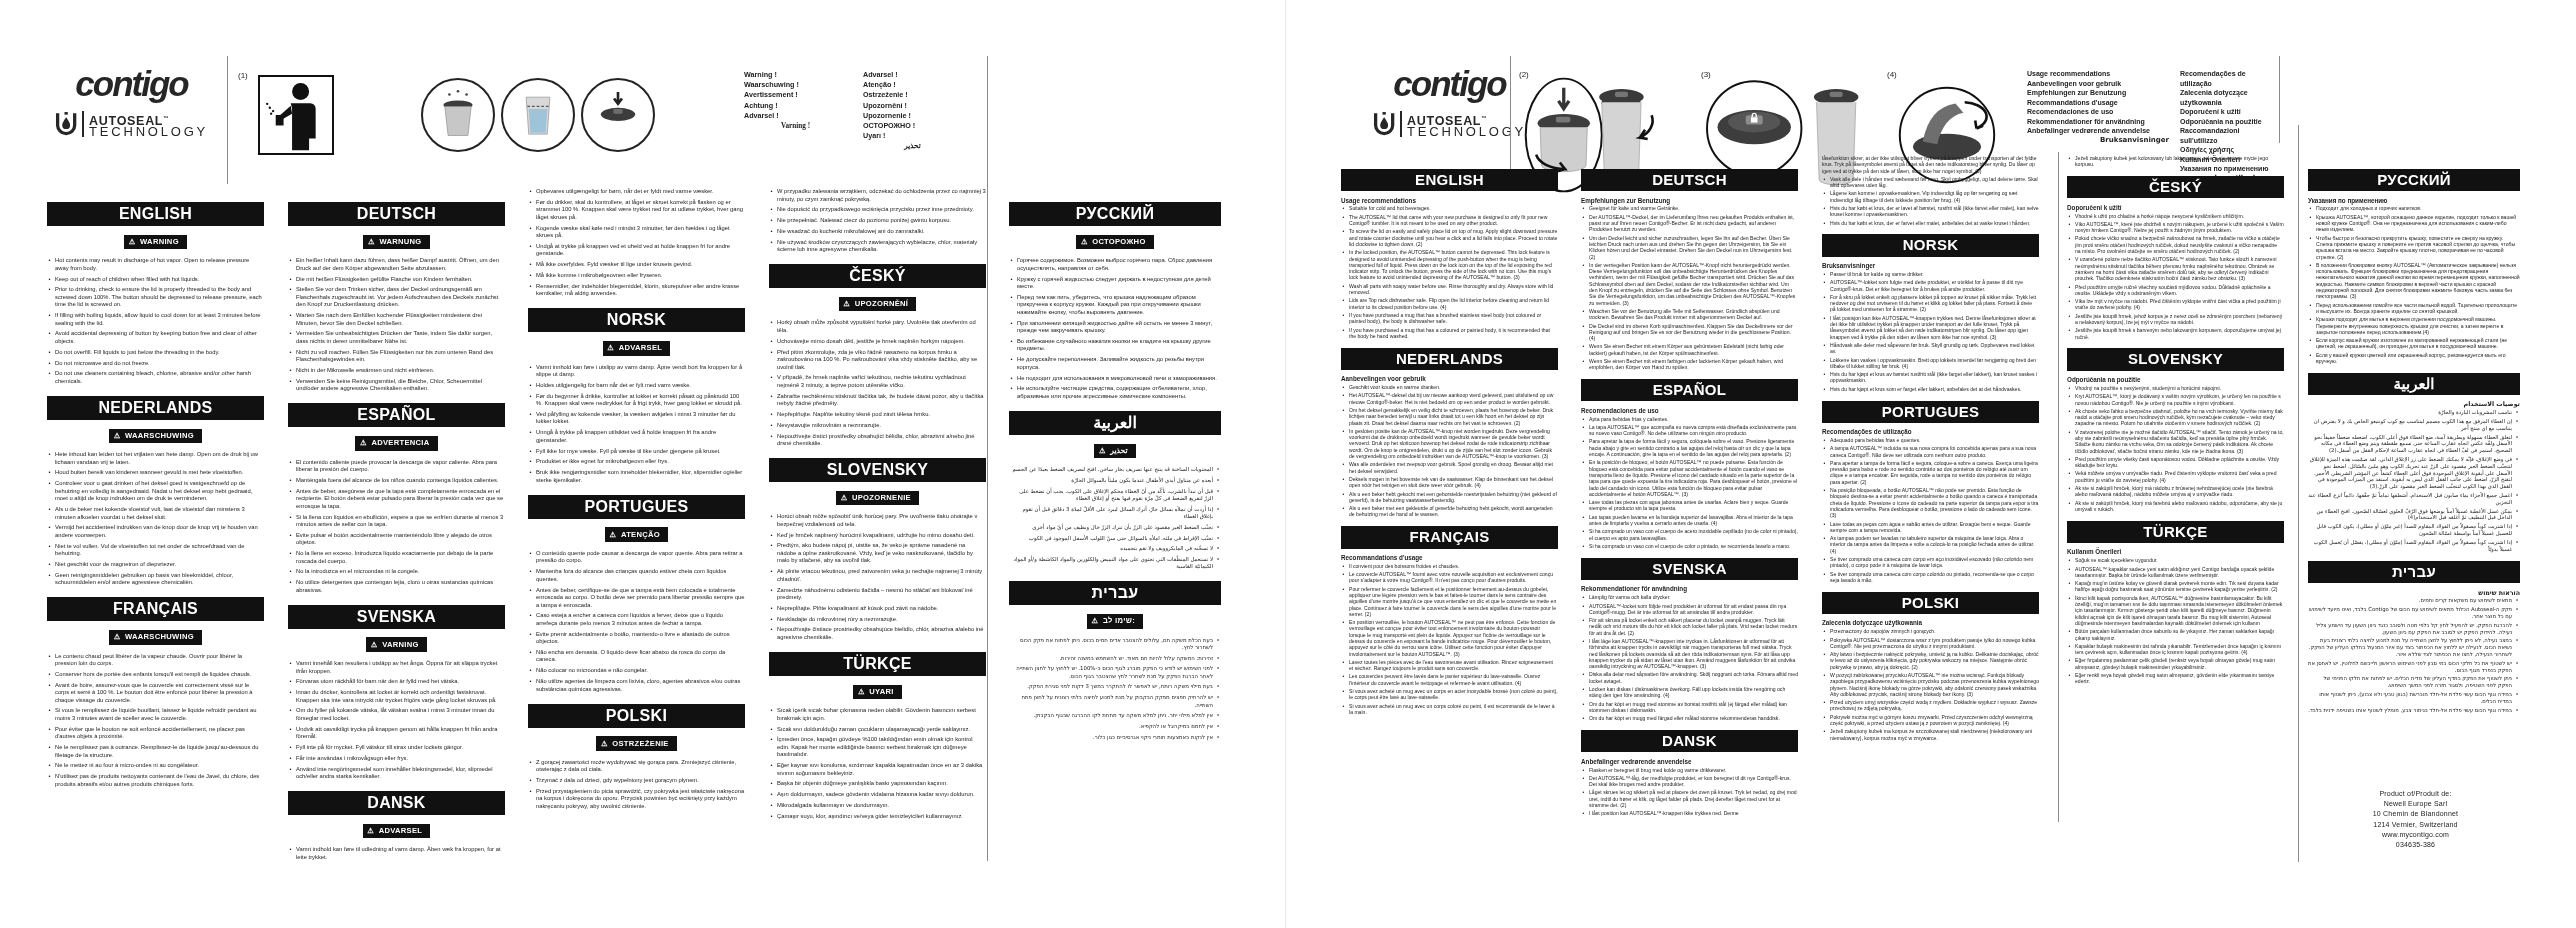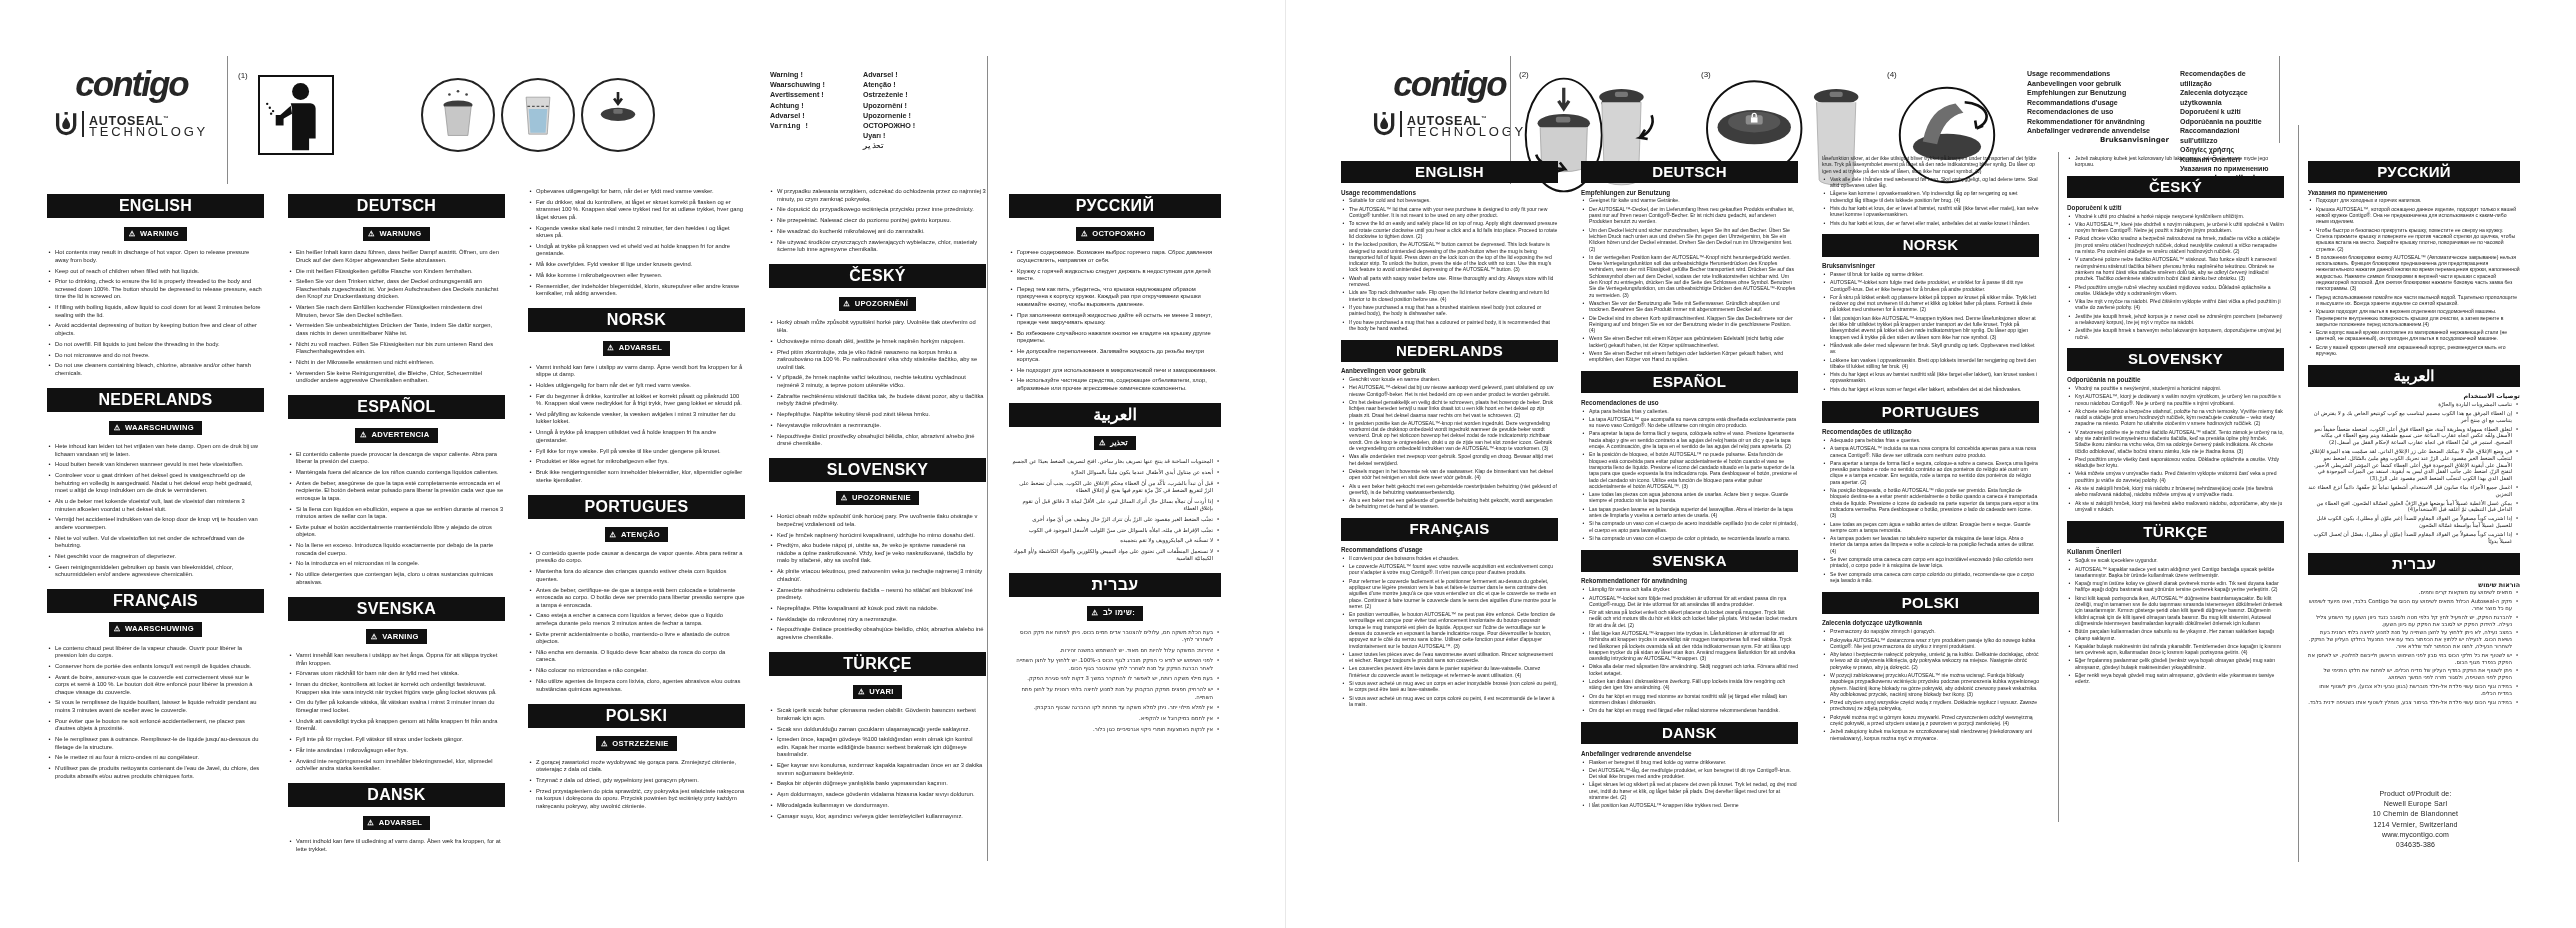--- a/index.html
+++ b/index.html
@@ -24,29 +24,29 @@
   .astech{font-size:13px;letter-spacing:2.8px;line-height:8.5px;}
 
   
   .figlabel{font-size:8px;color:#222;}
   .figbox{border:2px solid #111;background:#fff;}
   .figcircle{border:2px solid #222;border-radius:50%;background:#fff;}
   .mugimg{display:block;}
 
   
   .langlist{font-size:7.2px;font-weight:600;line-height:10.2px;color:#222;}
-  .langlist .list-line:last-child{text-align:left;font-family:Liberation Mono, monospace;}
+  .langlist .list-line:last-child{text-align:center;font-family:Liberation Serif, serif;}
   .uselist{font-size:7px;font-weight:600;line-height:9.5px;color:#222;}
   .uselist .list-line:last-child{text-align:right;font-family:"DejaVu Sans",sans-serif;}
 
   
   .col{position:absolute;width:217px;overflow:hidden;}
   .sec-header{background:#111;color:#fff;text-align:center;font-weight:bold;
     font-size:16px;height:24px;line-height:24px;letter-spacing:0.3px;margin:10.5px 0 8px;}
-  .col .sec-header:first-child{margin-top:6px;}
+  .col .sec-header:first-child{margin-top:14px;}
   .page-right .sec-header{font-size:15px;height:22.3px;line-height:22.3px;margin:8.5px 0 5.3px;}
   .warn-row{margin:1.3px 0 8px;text-align:center;}
   .warn-label{display:inline-block;background:#111;color:#fff;font-weight:bold;
     font-size:7.6px;line-height:8px;padding:3.3px 8px 3.3px 4.6px;letter-spacing:0.3px;}
   .warn-icon{display:inline-block;margin-right:4.6px;font-size:7.2px;position:relative;top:0;}
   .lead{font-weight:bold;font-size:6.3px;line-height:7.6px;margin:0 0 1.3px;}
   .lead.rtl{direction:rtl;text-align:right;font-family:"DejaVu Sans",sans-serif;}
   .bullets{margin:0 0 4px;padding:0 0 0 8px;list-style:none;}
   .page-left .bullets{font-size:5.8px;line-height:7.5px;}
   .page-right .bullets{font-size:5.1px;line-height:6.3px;}
@@ -118,21 +118,21 @@
     </svg>
   </div>
   <div class="abs figcircle" style="left:581px;top:66px;width:70px;height:70px;">
     <svg class="mugimg" width="70" height="70" viewBox="0 0 106 106">
       <ellipse cx="53" cy="52" rx="26" ry="10" fill="#3c3c3c"></ellipse>
       <rect x="46" y="44" width="14" height="7" rx="2" fill="#6d6d6d"></rect>
       <path d="M53 18 v16 M47 28 l6 8 6 -8" stroke="#222" stroke-width="4" fill="none"></path>
     </svg>
   </div>
 
-  <div class="abs langlist" style="left:770px;top:58px;width:103px;">
+  <div class="abs langlist" style="left:744px;top:58px;width:103px;">
       <div class="list-line">Warning !</div>
       <div class="list-line">Waarschuwing !</div>
       <div class="list-line">Avertissement !</div>
       <div class="list-line">Achtung !</div>
       <div class="list-line">Advarsel !</div>
       <div class="list-line">Varning !</div>
     </div>
   <div class="abs langlist" style="left:863px;top:58px;width:99px;">
       <div class="list-line">Advarsel !</div>
       <div class="list-line">Atenção !</div>

